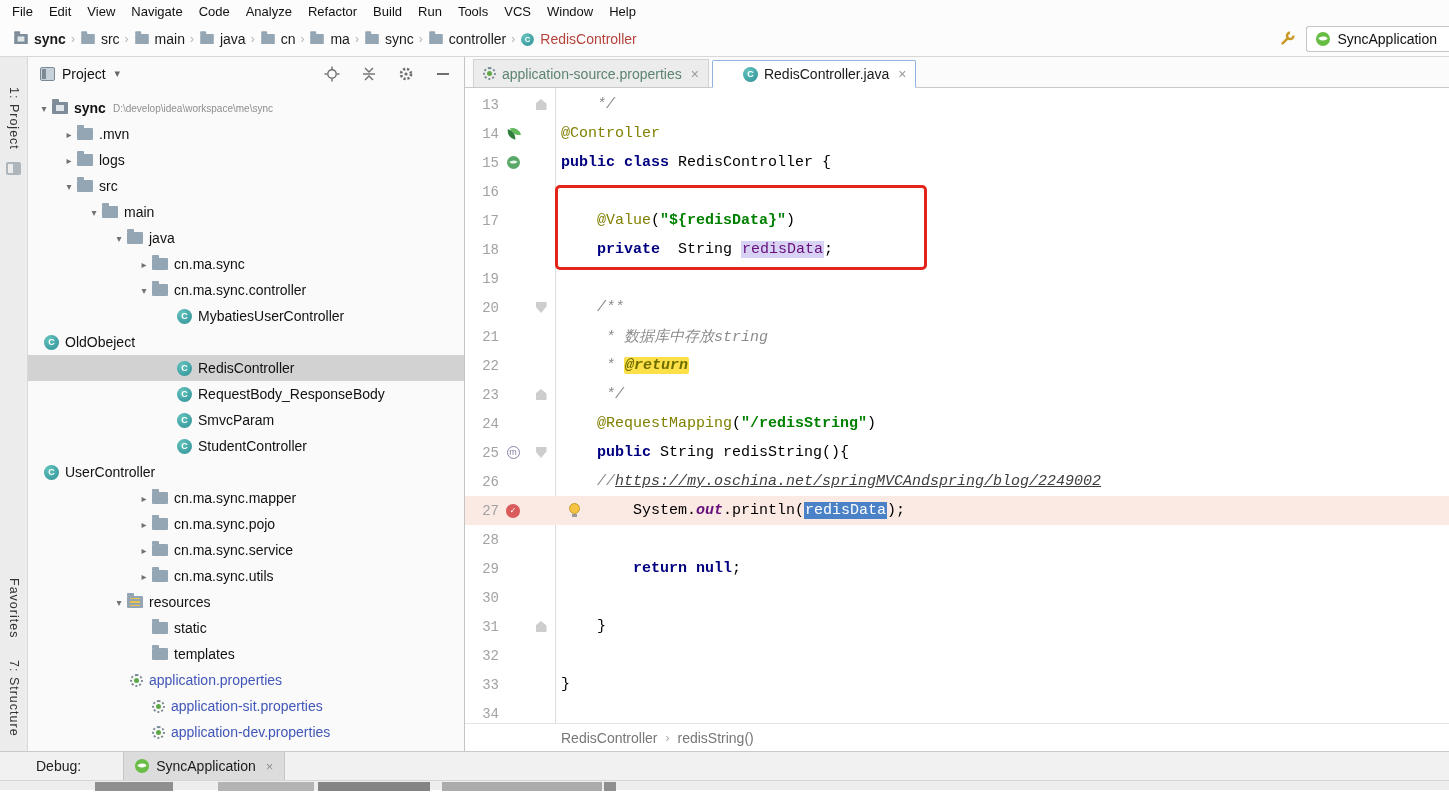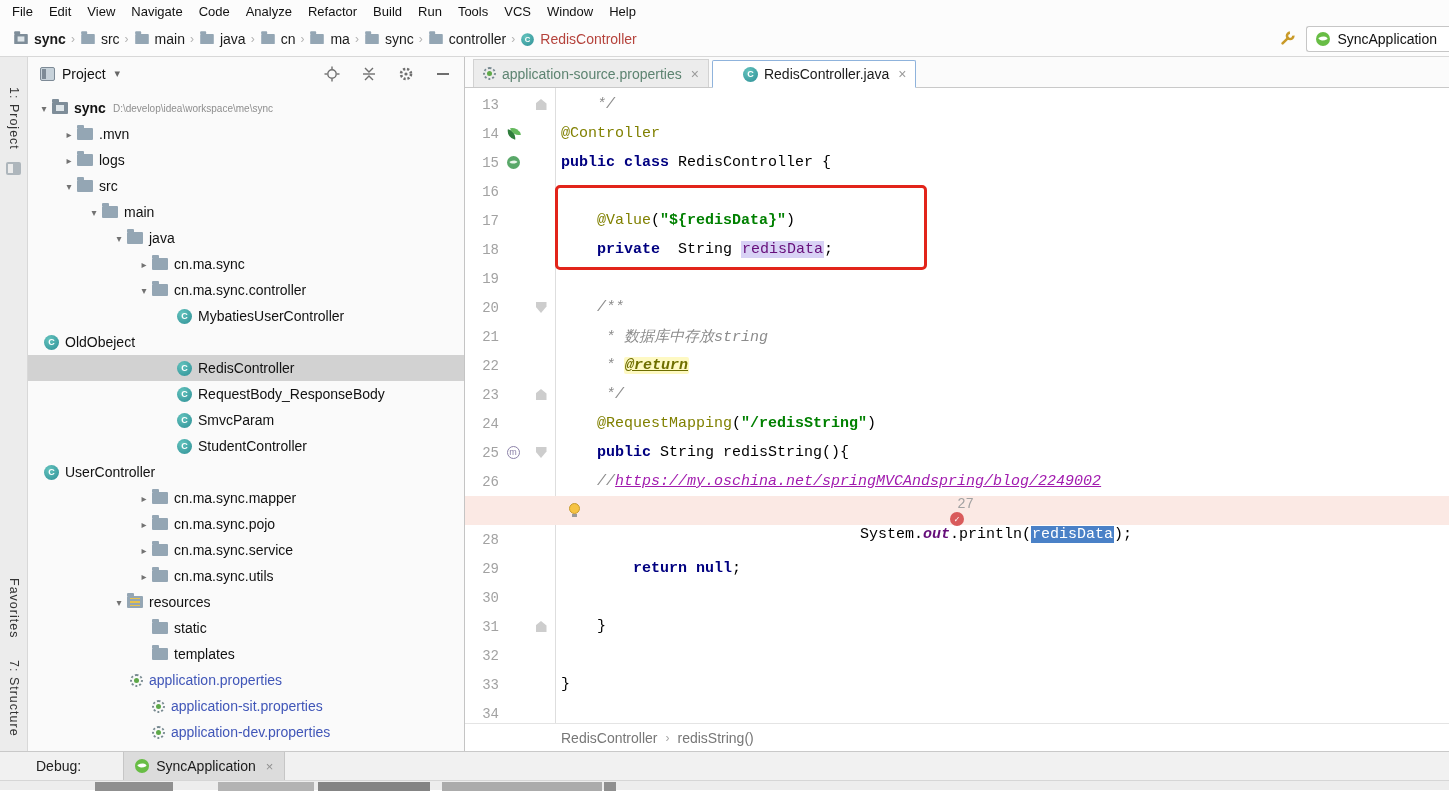--- a/index.html
+++ b/index.html
@@ -89,35 +89,35 @@
 .tab-label-props{color:#5c8370;}
 .tab-active{background:#fff;border:1px solid #8fb3dc;border-bottom:1px solid #fff;margin-bottom:-1px;z-index:2;
   border-radius:2px 2px 0 0;padding-left:30px;}
 .tab-close{color:#9a9a9a;font-size:14px;margin-left:3px;cursor:pointer;}
 
 .editor{flex:1;position:relative;overflow:hidden;font-family:"Liberation Mono","DejaVu Sans Mono",monospace;
   font-size:15px;background:#fff;}
 .editor::before{content:"";position:absolute;left:90px;top:0;bottom:0;border-left:1px solid #dedede;}
 .lines{padding-top:2px;position:relative;}
 .line{height:29px;display:flex;align-items:center;position:relative;}
-.line.bp{background:#fbe9e4;flex-direction:column;}
+.line.bp{background:#fbe9e4;}
 .gut-num{width:34px;text-align:right;color:#a2a2a2;font-size:14px;flex:none;}
 .gut-icon{width:28px;display:flex;justify-content:center;align-items:center;flex:none;}
 .gut-fold{width:28px;display:flex;justify-content:center;align-items:center;flex:none;}
 .code{white-space:pre;padding-left:6px;color:#000;}
 
 
 .sg-plain{color:#000;}
 .sg-kw{color:#000080;font-weight:bold;}
 .sg-ann{color:#808000;}
 .sg-str{color:#008000;font-weight:bold;}
 .sg-doc,.sg-cmt{color:#8c8c8c;font-style:italic;}
-.sg-link{color:#a21caf;font-style:italic;text-decoration:underline;font-family:Liberation Mono, monospace;}
-.sg-tag{color:#6e6e00;font-weight:bold;font-style:italic;text-decoration:underline;
-  background:#fef9c3;padding:0 1px;border-radius:2px;}
+.sg-link{color:#404040;font-style:italic;text-decoration:underline;font-family:Liberation Mono, monospace;}
+.sg-tag{color:#6e6e00;font-weight:bold;font-style:italic;
+  background:#fde047;padding:0 1px;border-radius:2px;}
 .sg-sfield{color:#660e7a;font-weight:bold;font-style:italic;}
 .sg-fieldhl{background:#d8d2f5;color:#660e7a;padding:0 1px;}
 .sg-sel{background:#4a81c7;color:#fff;padding:0 1px;}
 
 
 .fold{width:11px;height:11px;background:#cdcdcd;}
 .fold-end{clip-path:polygon(50% 0,100% 40%,100% 100%,0 100%,0 40%);}
 .fold-open{clip-path:polygon(0 0,100% 0,100% 40%,50% 100%,0 40%);}
 .g-spring-leaf{width:13px;height:13px;position:relative;}
 .g-spring-leaf::before{content:"";position:absolute;left:0;top:3px;width:9px;height:9px;background:#2f7d3c;

